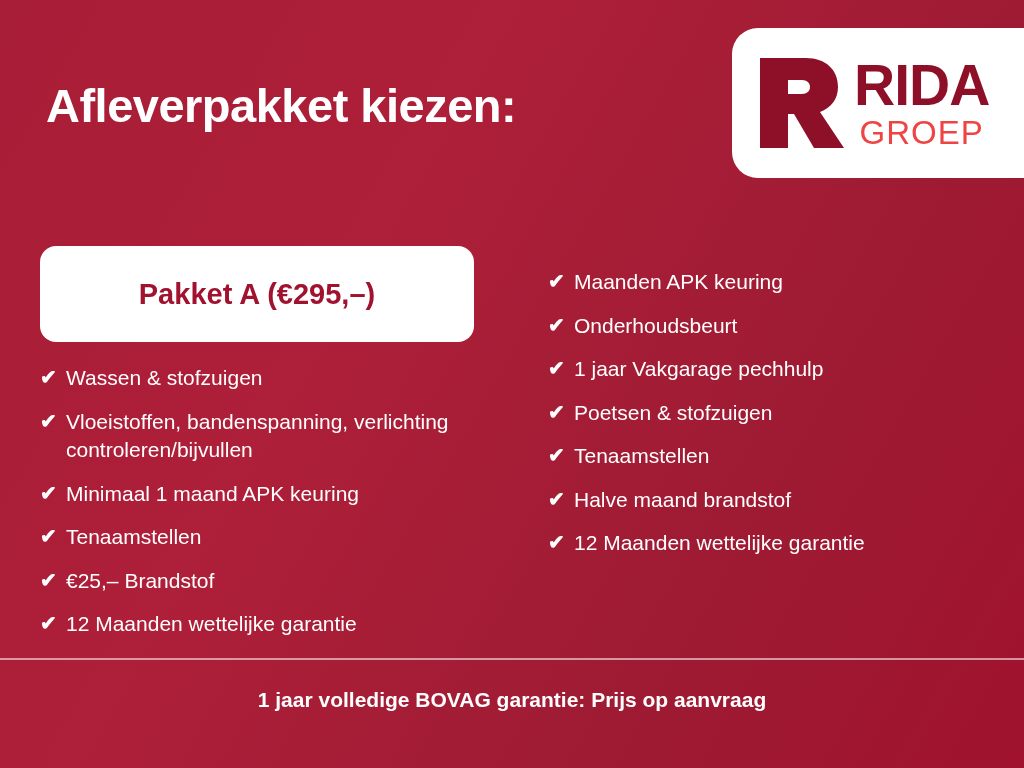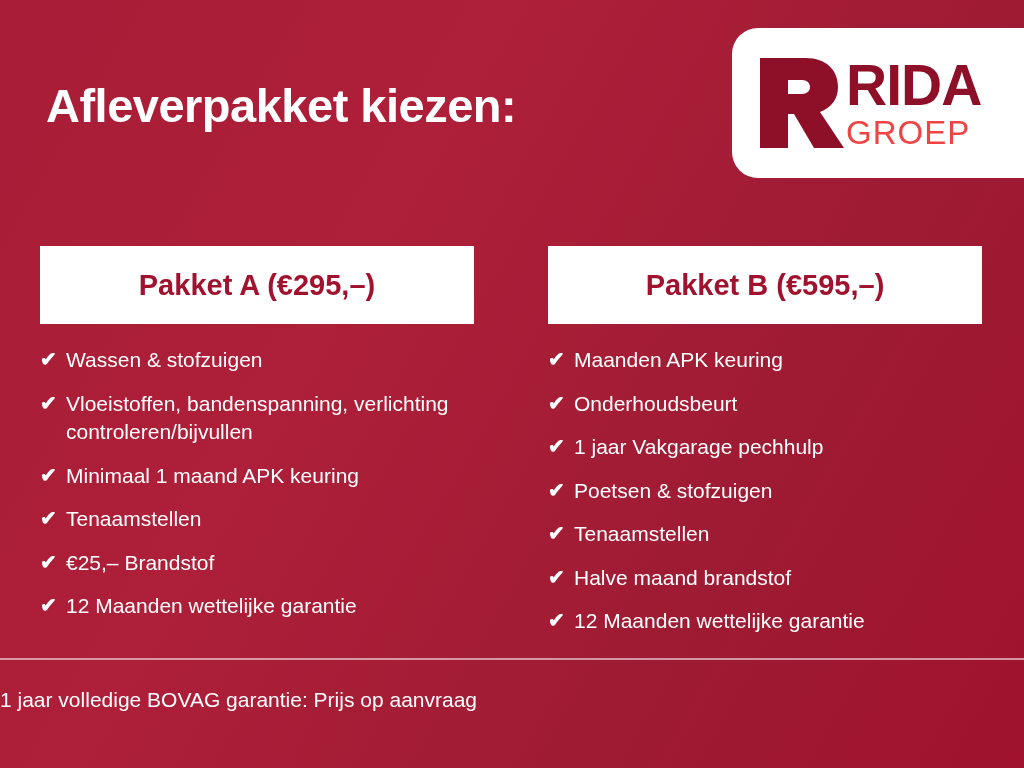--- a/index.html
+++ b/index.html
@@ -40,21 +40,23 @@
     align-items: center;
     padding-left: 22px;
   }
   .logo-mark {
     width: 92px;
     height: 98px;
     position: relative;
     flex: none;
   }
   .logo-text {
+    margin-left: 8px;
     line-height: 1;
+    text-align: center;
   }
   .logo-rida {
     font-size: 57px;
     font-weight: 800;
     letter-spacing: -1px;
     color: #8E1028;
     display: block;
   }
   .logo-groep {
     font-size: 33px;
@@ -82,22 +84,22 @@
     top: 246px;
     left: 0;
     width: 100%;
     display: flex;
     gap: 74px;
     padding: 0 40px;
   }
   .col { width: 434px; }
   .pkg-header {
     background: #ffffff;
-    height: 78px;
-    border-radius: 0;
+    height: 96px;
+    border-radius: 16px;
     display: flex;
     align-items: center;
     justify-content: center;
     color: #A0122E;
     font-size: 29px;
     font-weight: 800;
   }
   .features {
     list-style: none;
     margin-top: 22px;
@@ -127,23 +129,24 @@
     right: 0;
     bottom: 108px;
     height: 2px;
     background: rgba(255,255,255,0.55);
   }
   .footer-text {
     position: absolute;
     left: 0;
     right: 0;
     bottom: 56px;
+    text-align: center;
     color: #ffffff;
     font-size: 21px;
-    font-weight: 400;
+    font-weight: 700;
   }
 </style>
 </head>
 <body>
 
 <div class="page">
   <div class="content">
 
     <h1 class="heading">Afleverpakket kiezen:</h1>
 
@@ -185,21 +188,20 @@
             <span class="feature-text">€25,– Brandstof</span>
           </li>
           <li class="feature">
             <span class="check">✔</span>
             <span class="feature-text">12 Maanden wettelijke garantie</span>
           </li>
         </ul>
       </div>
 
       <div class="col">
-        <div class="pkg-header">Pakket B (€595,–)</div>
         <ul class="features">
           <li class="feature">
             <span class="check">✔</span>
             <span class="feature-text">Maanden APK keuring</span>
           </li>
           <li class="feature">
             <span class="check">✔</span>
             <span class="feature-text">Onderhoudsbeurt</span>
           </li>
           <li class="feature">

